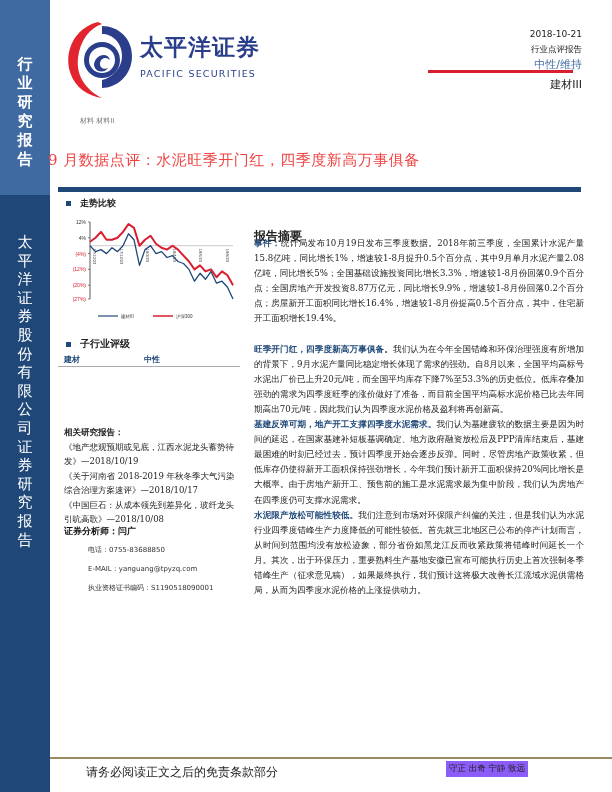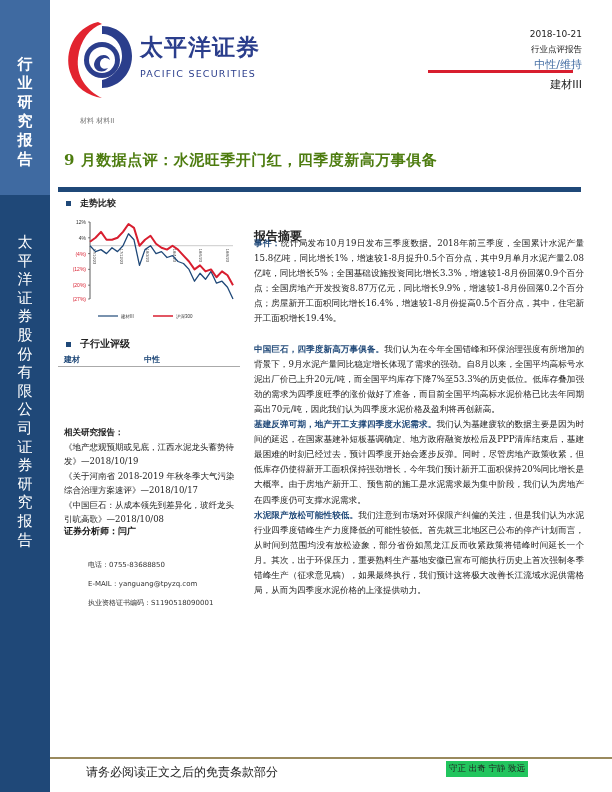--- a/index.html
+++ b/index.html
@@ -19,49 +19,49 @@
 
   .hdr-right { position:absolute; right:30px; text-align:right; }
   .hdr-date { top:29px; font-size:9px; }
   .hdr-type { top:44px; font-size:8.5px; }
   .hdr-rating { top:57px; font-size:11px; color:#3f6aa1; }
   .hdr-redline { position:absolute; left:428px; top:70px; width:145px; height:3px; background:#d81e2f; }
   .hdr-industry { top:77px; font-size:11px; }
 
   .crumb { position:absolute; left:80px; top:116px; font-size:7px; color:#777; }
 
-  .title { position:absolute; left:64px; top:151px; font-size:15px; font-family:"DejaVu Serif", serif; color:#4d7c0f; letter-spacing:0.5px;font-weight:bold; }
+  .title { position:absolute; left:48px; top:151px; font-size:15px; font-family:"DejaVu Serif", serif; color:#ef4444; letter-spacing:0.5px; }
   .title-bar { position:absolute; left:58px; top:187px; width:523px; height:5px; background:#1f4878; }
 
   .sec-head { position:absolute; font-size:9px; font-weight:bold;text-align:center; }
   .sq { display:inline-block; width:5px; height:5px; background:#1f4878; margin-right:9px; vertical-align:middle; }
 
   .chart { position:absolute; left:58px; top:212px; width:180px; height:110px; }
 
   .rating-row { position:absolute; left:64px; top:354px; width:170px; font-size:8px; font-weight:bold; color:#1f4878; }
   .rating-row .v { position:absolute; left:80px; }
   .rating-line { position:absolute; left:58px; top:366px; width:182px; height:1px; background:#aaa; }
 
   .related { position:absolute; left:64px; top:383px; width:175px; font-size:8.5px; line-height:14.5px; font-family:"DejaVu Serif", serif;margin-top:42px; }
   .related .h { font-weight:bold; font-family:"DejaVu Sans", sans-serif; margin-bottom:0px; }
 
   .analyst { position:absolute; left:64px; top:525px; width:175px; font-size:7px; color:#333; }
-  .analyst .h { font-size:9px; font-weight:bold; color:#111; margin-bottom:22px; }
+  .analyst .h { font-size:9px; font-weight:bold; color:#111; margin-bottom:7px; }
   .analyst div.r { margin-bottom:9px;margin-left:24px; }
 
   .summary-title { position:absolute; left:254px; top:194px; font-size:12px; font-weight:bold;margin-top:34px; }
   .body { position:absolute; left:254px; top:236px; width:330px; font-size:8.6px; line-height:15.1px;
           font-family:"DejaVu Serif", serif; text-align:justify; }
   .body p { margin:0 0 0 0; }
   .body .gap { height:15px; }
   .hl { color:#1f4878; font-weight:bold; font-family:"DejaVu Sans", sans-serif; }
 
   .footer-line { position:absolute; left:50px; top:757px; width:562px; height:2px; background:#9a8a5e; }
   .footer-left { position:absolute; left:58px; top:764px; font-size:12px; font-family:"DejaVu Serif", serif;margin-left:28px; }
-  .footer-right { position:absolute; left:446px; top:761px; font-size:8.5px; background:#22c55e; padding:2px 3px; font-family:"DejaVu Serif", serif;text-align:right; }
+  .footer-right { position:absolute; left:446px; top:761px; font-size:8.5px; background:#8b5cf6; padding:2px 3px; font-family:"DejaVu Serif", serif;text-align:right; }
 </style>
 </head>
 <body>
 
 <div class="sidebar-top"></div>
 <div class="sidebar-bot"></div>
 <div class="side-label-top">
   <span>行</span>
   <span>业</span>
   <span>研</span>
@@ -167,20 +167,20 @@
   <div class="h">证券分析师：闫广</div>
   <div class="r">电话：0755-83688850</div>
   <div class="r">E-MAIL：yanguang@tpyzq.com</div>
   <div class="r">执业资格证书编码：S1190518090001</div>
 </div>
 
 <div class="summary-title">报告摘要</div>
 <div class="body">
   <p><span class="hl">事件：</span><span>统计局发布10月19日发布三季度数据。2018年前三季度，全国累计水泥产量15.8亿吨，同比增长1%，增速较1-8月提升0.5个百分点，其中9月单月水泥产量2.08亿吨，同比增长5%；全国基础设施投资同比增长3.3%，增速较1-8月份回落0.9个百分点；全国房地产开发投资8.87万亿元，同比增长9.9%，增速较1-8月份回落0.2个百分点；房屋新开工面积同比增长16.4%，增速较1-8月份提高0.5个百分点，其中，住宅新开工面积增长19.4%。</span></p>
   <div class="gap"></div>
-  <p><span class="hl">中国巨石，四季度新高万事俱备。</span><span>我们认为在今年全国错峰和环保治理强度有所增加的背景下，9月水泥产量同比稳定增长体现了需求的强劲。自8月以来，全国平均高标号水泥出厂价已上升20元/吨，而全国平均库存下降7%至53.3%的历史低位。低库存叠加强劲的需求为四季度旺季的涨价做好了准备，而目前全国平均高标水泥价格已比去年同期高出70元/吨，因此我们认为四季度水泥价格及盈利将再创新高。</span></p>
+  <p><span class="hl">旺季开门红，四季度新高万事俱备。</span><span>我们认为在今年全国错峰和环保治理强度有所增加的背景下，9月水泥产量同比稳定增长体现了需求的强劲。自8月以来，全国平均高标号水泥出厂价已上升20元/吨，而全国平均库存下降7%至53.3%的历史低位。低库存叠加强劲的需求为四季度旺季的涨价做好了准备，而目前全国平均高标水泥价格已比去年同期高出70元/吨，因此我们认为四季度水泥价格及盈利将再创新高。</span></p>
   <p><span class="hl">基建反弹可期，地产开工支撑四季度水泥需求。</span><span>我们认为基建疲软的数据主要是因为时间的延迟，在国家基建补短板基调确定、地方政府融资放松后及PPP清库结束后，基建最困难的时刻已经过去，预计四季度开始会逐步反弹。同时，尽管房地产政策收紧，但低库存仍使得新开工面积保持强劲增长，今年我们预计新开工面积保持20%同比增长是大概率。由于房地产新开工、预售前的施工是水泥需求最为集中阶段，我们认为房地产在四季度仍可支撑水泥需求。</span></p>
   <p><span class="hl">水泥限产放松可能性较低。</span><span>我们注意到市场对环保限产纠偏的关注，但是我们认为水泥行业四季度错峰生产力度降低的可能性较低。首先就三北地区已公布的停产计划而言，从时间到范围均没有放松迹象，部分省份如黑龙江反而收紧政策将错峰时间延长一个月。其次，出于环保压力，重要熟料生产基地安徽已宣布可能执行历史上首次强制冬季错峰生产（征求意见稿），如果最终执行，我们预计这将极大改善长江流域水泥供需格局，从而为四季度水泥价格的上涨提供动力。</span></p>
 </div>
 
 <div class="footer-line"></div>
 <div class="footer-left">请务必阅读正文之后的免责条款部分</div>
 <div class="footer-right">守正 出奇 宁静 致远</div>
 
 </body></html>

